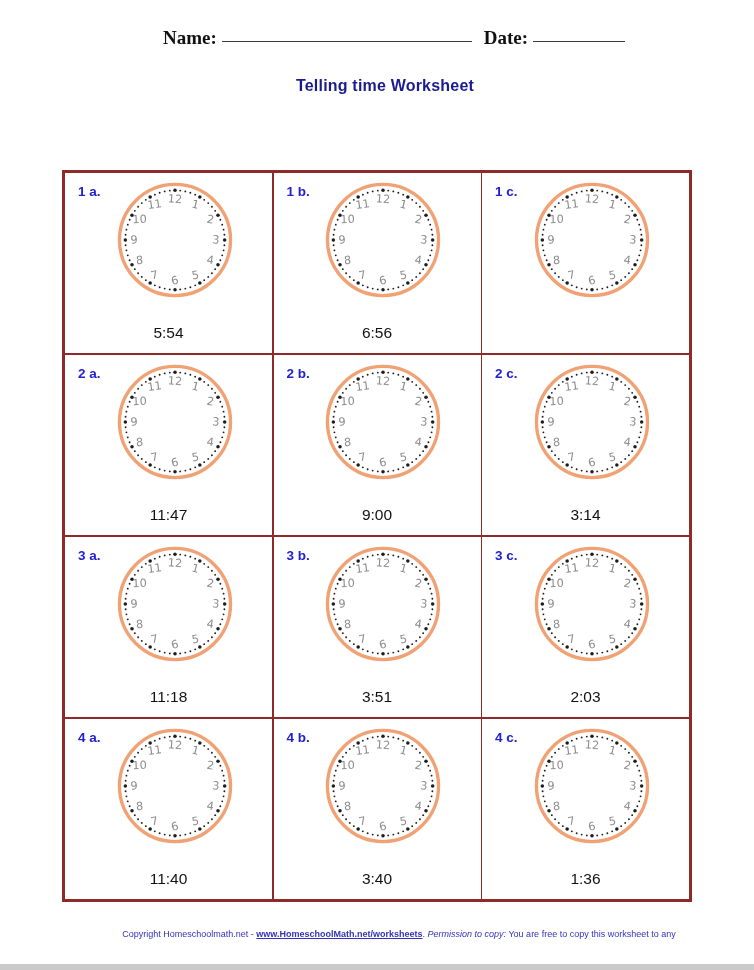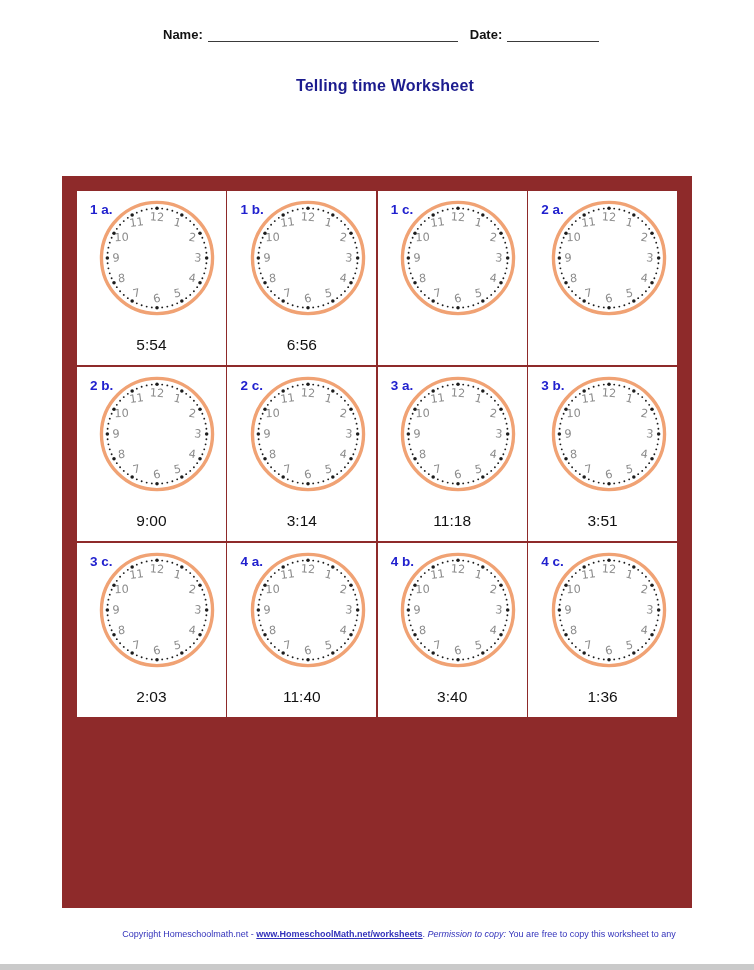--- a/index.html
+++ b/index.html
@@ -4,41 +4,41 @@
 <style>
   * { margin:0; padding:0; box-sizing:border-box; }
   html,body { background:#ffffff; }
   body { font-family:"Liberation Sans","DejaVu Sans",sans-serif; }
   .page {
     position:relative; width:754px; height:970px; background:#ffffff;
     overflow:hidden;
   }
   
   .header-row {
-    position:absolute; top:27px; left:163px; display:flex; align-items:center;
-    font-size:13px; color:#111;
+    position:absolute; top:27px; left:163px; display:flex; align-items:flex-start;
+    font-size:19px; color:#111;font-family:Liberation Serif, serif;
   }
   .hdr-label { font-weight:bold; padding-right:5px; }
   .write-line { border-bottom:1.4px solid #3a3a3a; height:15px; }
   .name-line { width:250px; margin-right:12px; }
   .date-line { width:92px; }
   
   .page-title {
     position:absolute; top:77px; left:8px; width:100%; text-align:center;
     font-size:16px; font-weight:bold; color:#1b1b8e; letter-spacing:0.2px;
   }
   
   .instruction {
     position:absolute; top:124px; left:57px; font-size:15px; color:#101010;
   }
   
   .grid {
-    position:absolute; top:176px; left:62px; width:630px; height:732px;
-    display:grid; grid-template-columns:repeat(4,1fr); grid-template-rows:repeat(4,1fr);
-    background:#8e2a2a; padding:15px; gap:1.5px;
+    position:absolute; top:170px; left:62px; width:630px; height:732px;
+    display:grid; grid-template-columns:repeat(3,1fr); grid-template-rows:repeat(4,1fr);
+    background:#8e2a2a; padding:3px; gap:1.5px;
   }
   .cell { position:relative; background:#ffffff; }
   .cell-label {
     position:absolute; top:11px; left:13px; font-size:13.5px; font-weight:bold;
     color:#2121ce;
   }
   .clock-wrap { position:absolute; top:8px; left:50%; transform:translateX(calc(-50% + 6px)); }
   .time-label {
     position:absolute; bottom:11px; left:0; width:100%; text-align:center;
     font-size:15.5px; color:#111111;
@@ -381,20 +381,21 @@
             <text x="95.94" y="80.75" fill="#8c8c8c" font-size="11.5" font-family="&quot;DejaVu Sans&quot;, sans-serif" text-anchor="middle" dominant-baseline="central" transform="rotate(8 95.94 80.75)">4</text>
             <text x="80.75" y="95.94" fill="#8c8c8c" font-size="11.5" font-family="&quot;DejaVu Sans&quot;, sans-serif" text-anchor="middle" dominant-baseline="central" transform="rotate(-10 80.75 95.94)">5</text>
             <text x="60.00" y="101.50" fill="#8c8c8c" font-size="11.5" font-family="&quot;DejaVu Sans&quot;, sans-serif" text-anchor="middle" dominant-baseline="central" transform="rotate(-14 60.00 101.50)">6</text>
             <text x="39.25" y="95.94" fill="#8c8c8c" font-size="11.5" font-family="&quot;DejaVu Sans&quot;, sans-serif" text-anchor="middle" dominant-baseline="central" transform="rotate(-12 39.25 95.94)">7</text>
             <text x="24.06" y="80.75" fill="#8c8c8c" font-size="11.5" font-family="&quot;DejaVu Sans&quot;, sans-serif" text-anchor="middle" dominant-baseline="central" transform="rotate(-4 24.06 80.75)">8</text>
             <text x="18.50" y="60.00" fill="#8c8c8c" font-size="11.5" font-family="&quot;DejaVu Sans&quot;, sans-serif" text-anchor="middle" dominant-baseline="central" transform="rotate(-4 18.50 60.00)">9</text>
             <text x="24.06" y="39.25" fill="#8c8c8c" font-size="11.5" font-family="&quot;DejaVu Sans&quot;, sans-serif" text-anchor="middle" dominant-baseline="central" transform="rotate(-2 24.06 39.25)">10</text>
             <text x="39.25" y="24.06" fill="#8c8c8c" font-size="11.5" font-family="&quot;DejaVu Sans&quot;, sans-serif" text-anchor="middle" dominant-baseline="central" transform="rotate(-8 39.25 24.06)">11</text>
             <text x="60.00" y="18.50" fill="#8c8c8c" font-size="11.5" font-family="&quot;DejaVu Sans&quot;, sans-serif" text-anchor="middle" dominant-baseline="central" transform="rotate(4 60.00 18.50)">12</text>
           </svg></span>
+    <div class="time-label">11:47</div>
   </div>
 
   <div class="cell">
     <span class="cell-label">2 b.</span>
     <span class="clock-wrap"><svg width="118" height="118" viewBox="0 0 120 120">
             <circle cx="60" cy="60" r="56.5" fill="#ffffff" stroke="#f0a274" stroke-width="3.4"></circle>
             <circle cx="60.00" cy="9.50" r="1.8" fill="#1c1c1c"></circle>
             <circle cx="65.28" cy="9.78" r="0.95" fill="#1c1c1c"></circle>
             <circle cx="70.50" cy="10.60" r="0.95" fill="#1c1c1c"></circle>
             <circle cx="75.61" cy="11.97" r="0.95" fill="#1c1c1c"></circle>

